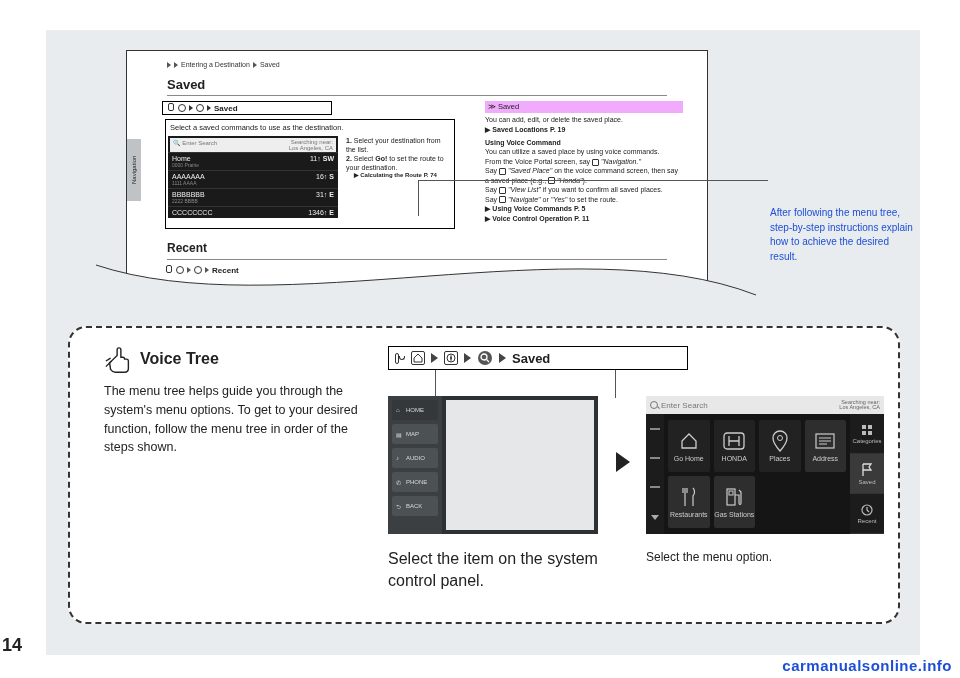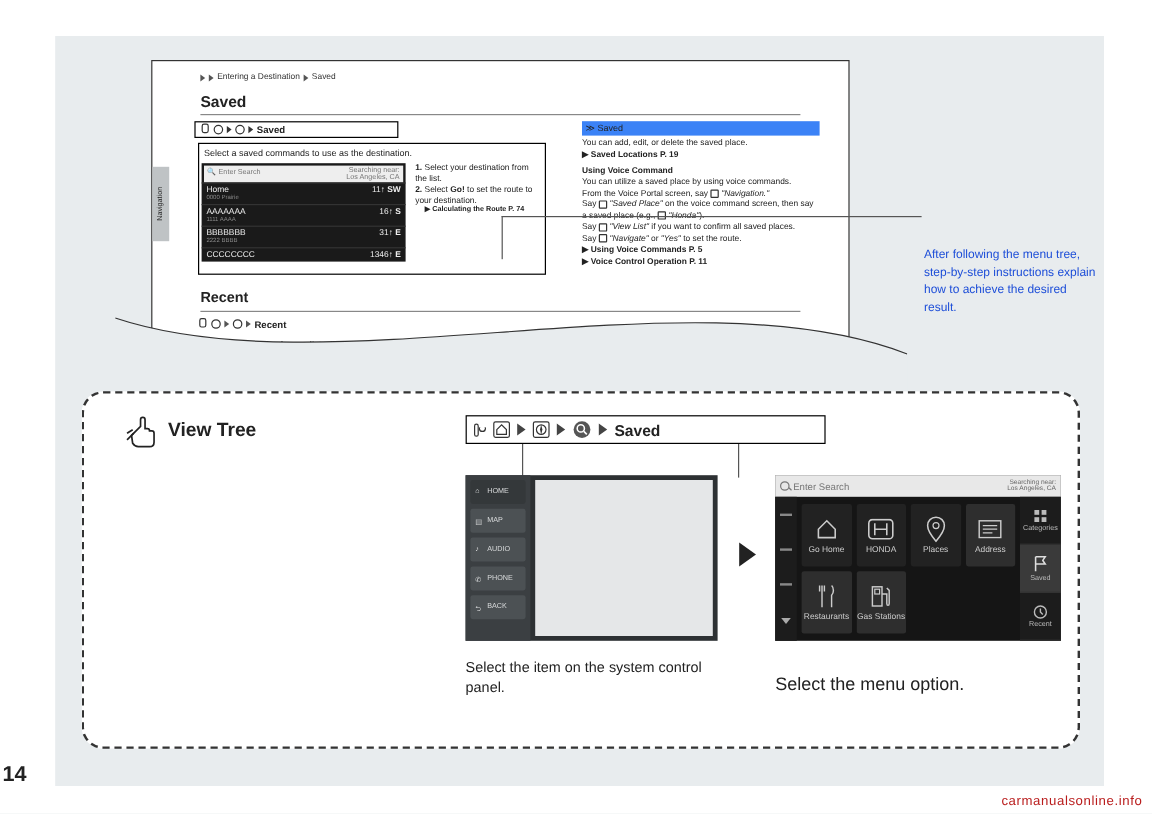--- a/index.html
+++ b/index.html
@@ -94,21 +94,21 @@
     display:flex; align-items:center; gap:3px;
   }
   .manual .recent-line {
     position:absolute; left:40px; top:232px;
     font-size:8px;
   }
   .manual .rightcol {
     position:absolute; left:358px; top:50px; width:198px;
     font-size:7px; line-height:1.35;
   }
-  .rightcol .hdr{ background:#3b82f6; padding:1px 3px; font-size:7.5px; margin-bottom:2px;}
+  .rightcol .hdr{ background:#f0abfc; padding:1px 3px; font-size:7.5px; margin-bottom:2px;}
   .rightcol .b{font-weight:700;}
   .rightcol .ref{font-weight:600;}
   .rightcol .vicon{display:inline-block;width:7px;height:7px;border:1px solid #333;border-radius:1px;vertical-align:middle;}
   
   .curve {
     position:absolute; left:50px; top:225px;
     width:660px; height:80px;
     pointer-events:none;
   }
   
@@ -160,21 +160,21 @@
   .scp {
     position:absolute; left:318px; top:68px;
     width:210px; height:138px;
     background:#2d3133;
   }
   .scp .side{position:absolute;left:0;top:0;width:54px;height:100%;background:#3b3f42;}
   .scp .side .it{height:20px;margin:4px 4px;background:#4c5154;border-radius:2px;color:#d8dadb;font-size:6px;display:flex;align-items:center;gap:3px;padding-left:4px;}
   .scp .side .it.home{background:#34383a;}
   .scp .side .ico{width:7px;height:7px;}
   .scp .main{position:absolute;left:58px;top:4px;right:4px;bottom:4px;background:#e5e7e8;}
-  .scp-caption{position:absolute; left:318px; top:220px; width:220px; font-size:12px; line-height:1.4;}
+  .scp-caption{position:absolute; left:318px; top:220px; width:220px; font-size:16px; line-height:1.4;}
   .big-tri{position:absolute;left:546px;top:124px;width:0;height:0;
     border-top:10px solid transparent;border-bottom:10px solid transparent;border-left:14px solid #222;}
   
   .navs {
     position:absolute; left:576px; top:68px;
     width:238px; height:138px;
     background:#151515; color:#ddd;
   }
   .navs .top{height:18px;background:#e8e8e8;color:#777;font-size:8px;display:flex;align-items:center;justify-content:space-between;padding:0 4px;}
   .navs .top .srch{display:flex;align-items:center;gap:3px;}
@@ -184,25 +184,25 @@
   .navs .grid{position:absolute;left:22px;top:24px;right:6px;bottom:6px;display:grid;grid-template-columns:repeat(4,1fr);grid-template-rows:1fr 1fr;gap:4px;}
   .navs .cell{background:#222;border-radius:2px;display:flex;flex-direction:column;align-items:center;justify-content:center;gap:3px;font-size:7px;color:#ccc;}
   .navs .cell.dark{background:#2e2e2e;}
   .navs .cell .ic{width:22px;height:22px;display:flex;align-items:center;justify-content:center;}
   .navs .leftbar{position:absolute;left:0;top:18px;width:18px;bottom:0;background:#1c1c1c;display:flex;flex-direction:column;align-items:center;justify-content:space-around;}
   .navs .leftbar div{width:10px;height:2px;background:#888;}
   .navs .leftbar .arr{width:0;height:0;border-left:4px solid transparent;border-right:4px solid transparent;border-top:5px solid #aaa;background:none;}
   .navs .rside{position:absolute;right:0;top:18px;width:34px;bottom:0;background:#1c1c1c;display:flex;flex-direction:column;}
   .navs .rside .rc{flex:1;display:flex;flex-direction:column;align-items:center;justify-content:center;gap:2px;font-size:6px;color:#bbb;border-bottom:1px solid #333;}
   .navs .rside .rc.sel{background:#3a3a3a;}
-  .navs-cap{position:absolute; left:576px; top:220px; width:230px; font-size:15px; line-height:1.6;margin-top:11px;}
+  .navs-cap{position:absolute; left:576px; top:220px; width:230px; font-size:12px; line-height:1.6;}
   
   .note{position:absolute;left:48px;top:604px;font-size:11px;}
   .pagenum{position:absolute;left:2px;top:635px;font-size:18px;font-weight:700;text-align:center;}
-  .wm{position:absolute;right:8px;bottom:4px;font-size:11px;color:#b91c1c;font-weight:400;letter-spacing:.5px;}
+  .wm{position:absolute;right:8px;bottom:4px;font-size:15px;color:#1d4ed8;font-weight:700;letter-spacing:.5px;}
   
   svg{display:block}
 </style>
 </head>
 <body>
 
 <div class="page">
 
   <div class="manual">
     <div class="breadcrumb">
@@ -296,21 +296,22 @@
   <div class="callout-line2"></div>
   <div class="callout-line1"></div>
   <div class="callout">After following the menu tree, step-by-step instructions explain how to achieve the desired result.</div>
 
   <div class="dashbox">
     <svg class="hand" viewBox="0 0 32 32">
       <path d="M6 18 L14 10 L14 4 Q14 2 16 2 Q18 2 18 4 L18 12 L20 12 Q22 12 22 14 L24 14 Q26 14 26 16 L26 24 Q26 28 22 28 L12 28 Q9 28 7 25 Z" fill="none" stroke="#222" stroke-width="1.5"></path>
       <path d="M2 22 L8 16" stroke="#222" stroke-width="1.5"></path>
       <path d="M2 16 L7 13" stroke="#222" stroke-width="1.5"></path>
     </svg>
-    <div class="title">View Tree</div>
+    <div class="title">Voice Tree</div>
+    <div class="para">The menu tree helps guide you through the system's menu options. To get to your desired function, follow the menu tree in order of the steps shown.</div>
 
     <div class="mt-bar">
       <span class="micon voice"></span>
       <span class="sq micon">
         <svg width="10" height="10" viewBox="0 0 10 10">
             <path d="M1 5 L5 1 L9 5 L9 9 L1 9 Z" fill="none" stroke="#333" stroke-width="1"></path>
           </svg>
       </span>
       <span class="tri"></span>
       <span class="sq micon">

